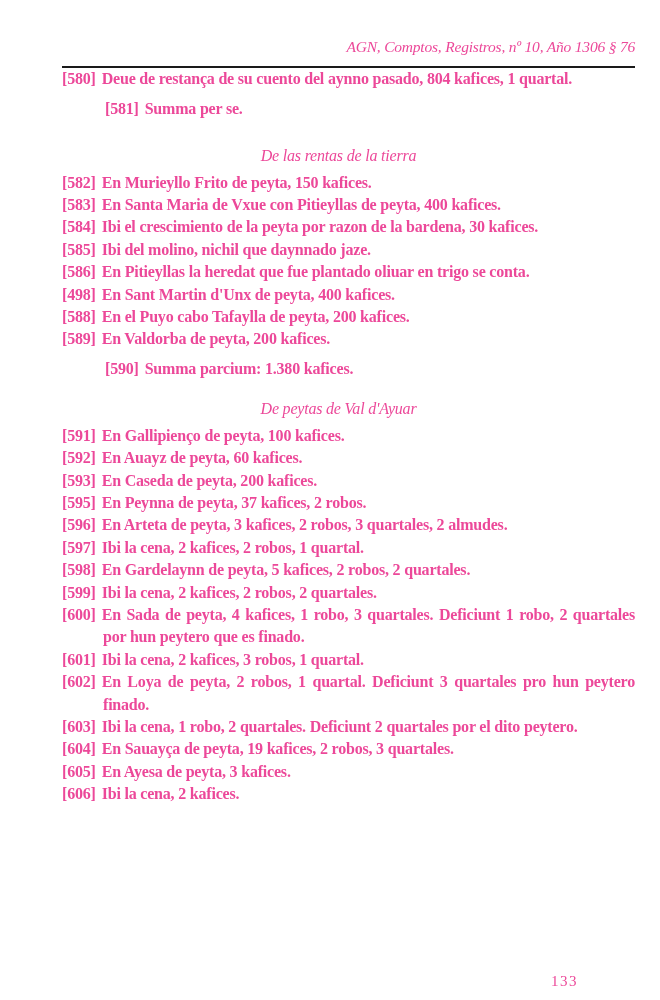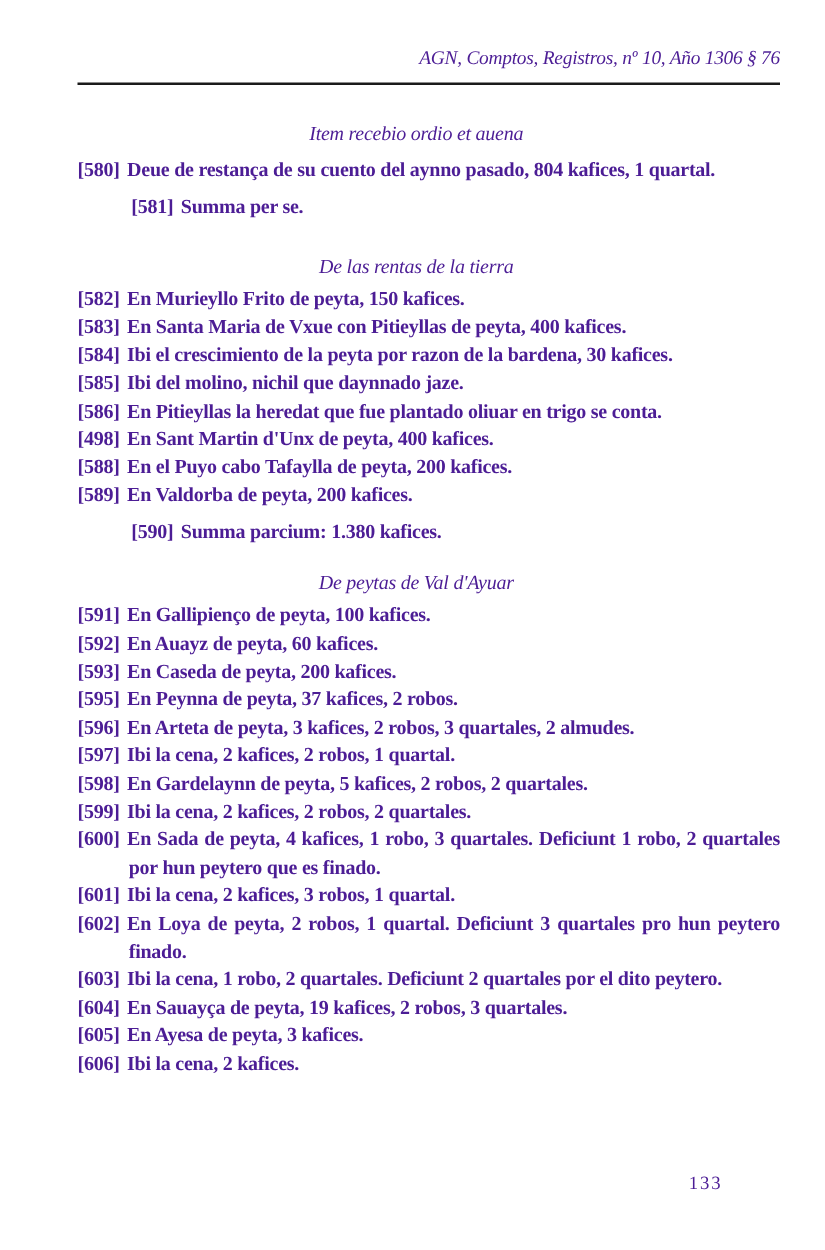--- a/index.html
+++ b/index.html
@@ -6,27 +6,27 @@
     margin: 0;
     padding: 0;
     background: #e8e8e8;
   }
   .page {
     position: relative;
     width: 660px;
     height: 1000px;
     margin: 0 auto;
     background: #ffffff;
-    color: #4c1d95;
+    color: #ec4899;
     font-family: "Liberation Serif", "DejaVu Serif", serif;
     font-size: 16px;
     letter-spacing: -0.2px;
     line-height: 22.4px;
     box-sizing: border-box;
-    padding: 36px 36px 0 62px;
+    padding: 36px 25px 0 62px;
     overflow: hidden;
   }
   .running-header {
     text-align: right;
     font-style: italic;
     font-size: 15.5px;
     padding-bottom: 8px;
     border-bottom: 2px solid #1a1a1a;
     white-space: nowrap;
   }
@@ -52,34 +52,33 @@
   .entry .num {
     margin-right: 6px;
   }
   .entry.summa {
     margin-left: 43px;
     margin-top: 7px;
     margin-bottom: 7px;
   }
   .page-number {
     position: absolute;
-    top: 936px;
+    top: 970px;
     left: 551px;
     font-size: 15px;
     letter-spacing: 1.5px;
   }
 </style>
 </head>
 <body>
 
 <div class="page">
   <div class="running-header">AGN, Comptos, Registros, nº 10, Año 1306 § 76</div>
 
   <main>
-      <div class="section-heading first">Item recebio ordio et auena</div>
       <div class="entry"><span class="num">[580]</span><span class="txt">Deue de restança de su cuento del aynno pasado, 804 kafices, 1 quartal.</span></div>
       <div class="entry summa"><span class="num">[581]</span><span class="txt">Summa per se.</span></div>
       <div class="section-heading">De las rentas de la tierra</div>
       <div class="entry"><span class="num">[582]</span><span class="txt">En Murieyllo Frito de peyta, 150 kafices.</span></div>
       <div class="entry"><span class="num">[583]</span><span class="txt">En Santa Maria de Vxue con Pitieyllas de peyta, 400 kafices.</span></div>
       <div class="entry"><span class="num">[584]</span><span class="txt">Ibi el crescimiento de la peyta por razon de la bardena, 30 kafices.</span></div>
       <div class="entry"><span class="num">[585]</span><span class="txt">Ibi del molino, nichil que daynnado jaze.</span></div>
       <div class="entry"><span class="num">[586]</span><span class="txt">En Pitieyllas la heredat que fue plantado oliuar en trigo se conta.</span></div>
       <div class="entry"><span class="num">[498]</span><span class="txt">En Sant Martin d'Unx de peyta, 400 kafices.</span></div>
       <div class="entry"><span class="num">[588]</span><span class="txt">En el Puyo cabo Tafaylla de peyta, 200 kafices.</span></div>

